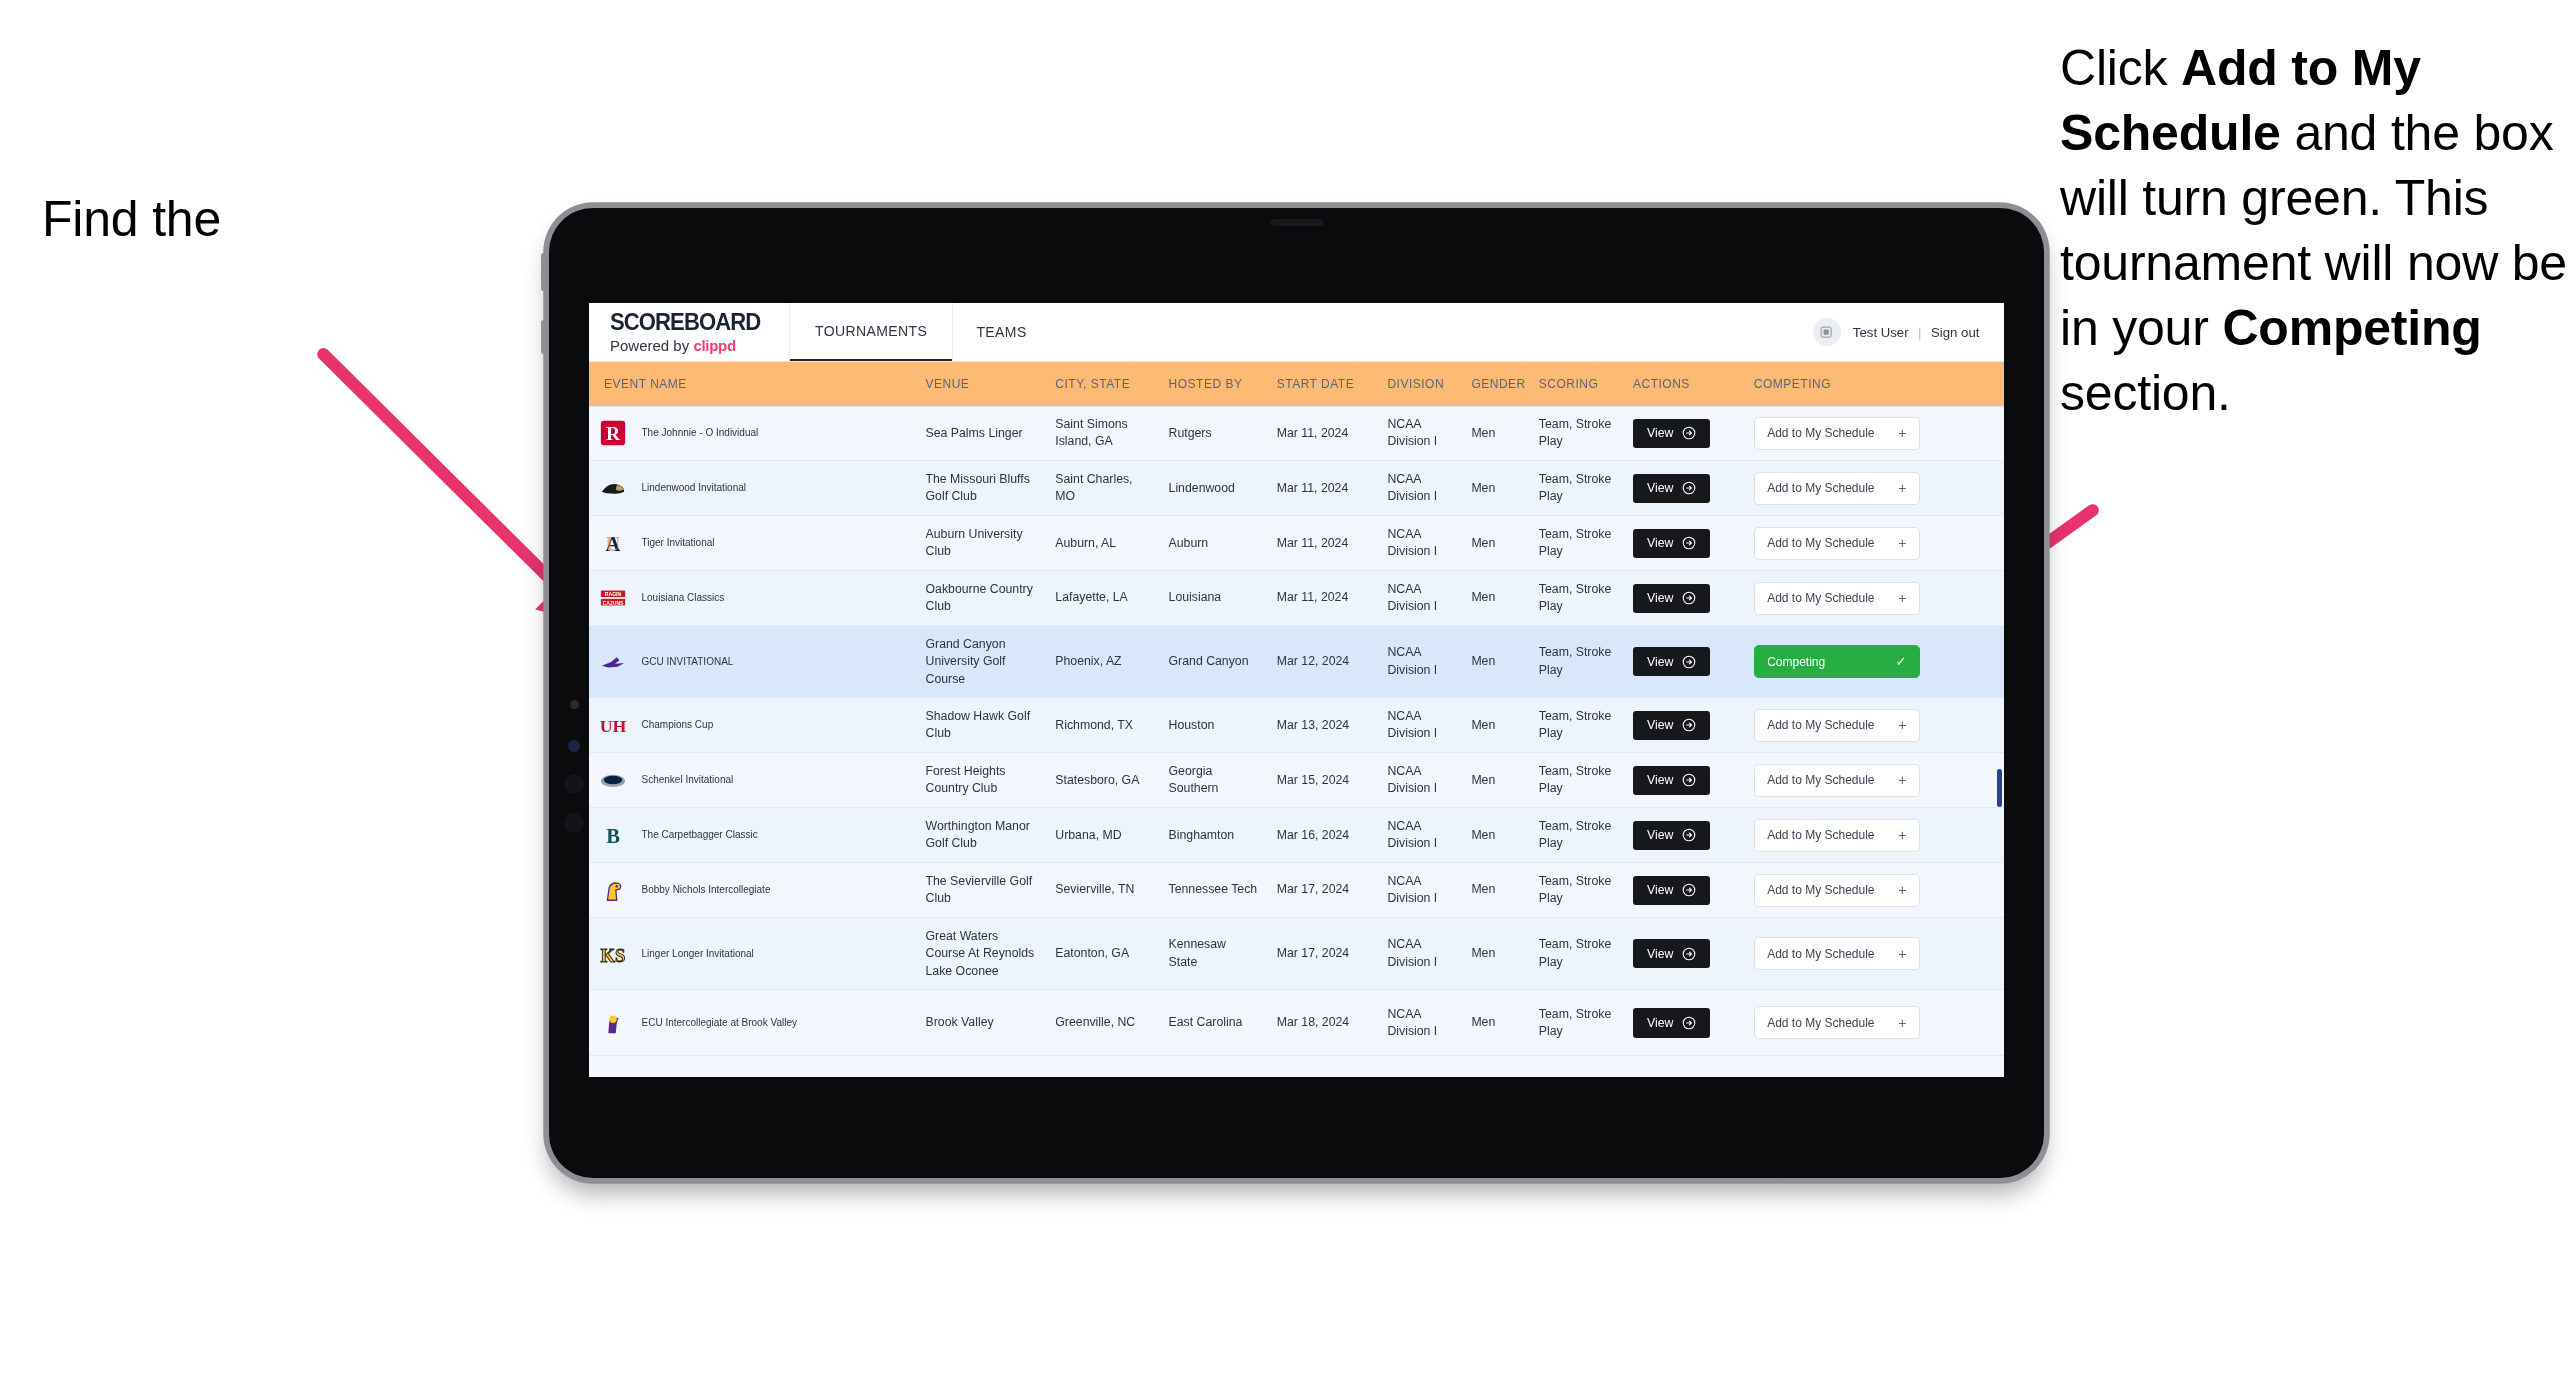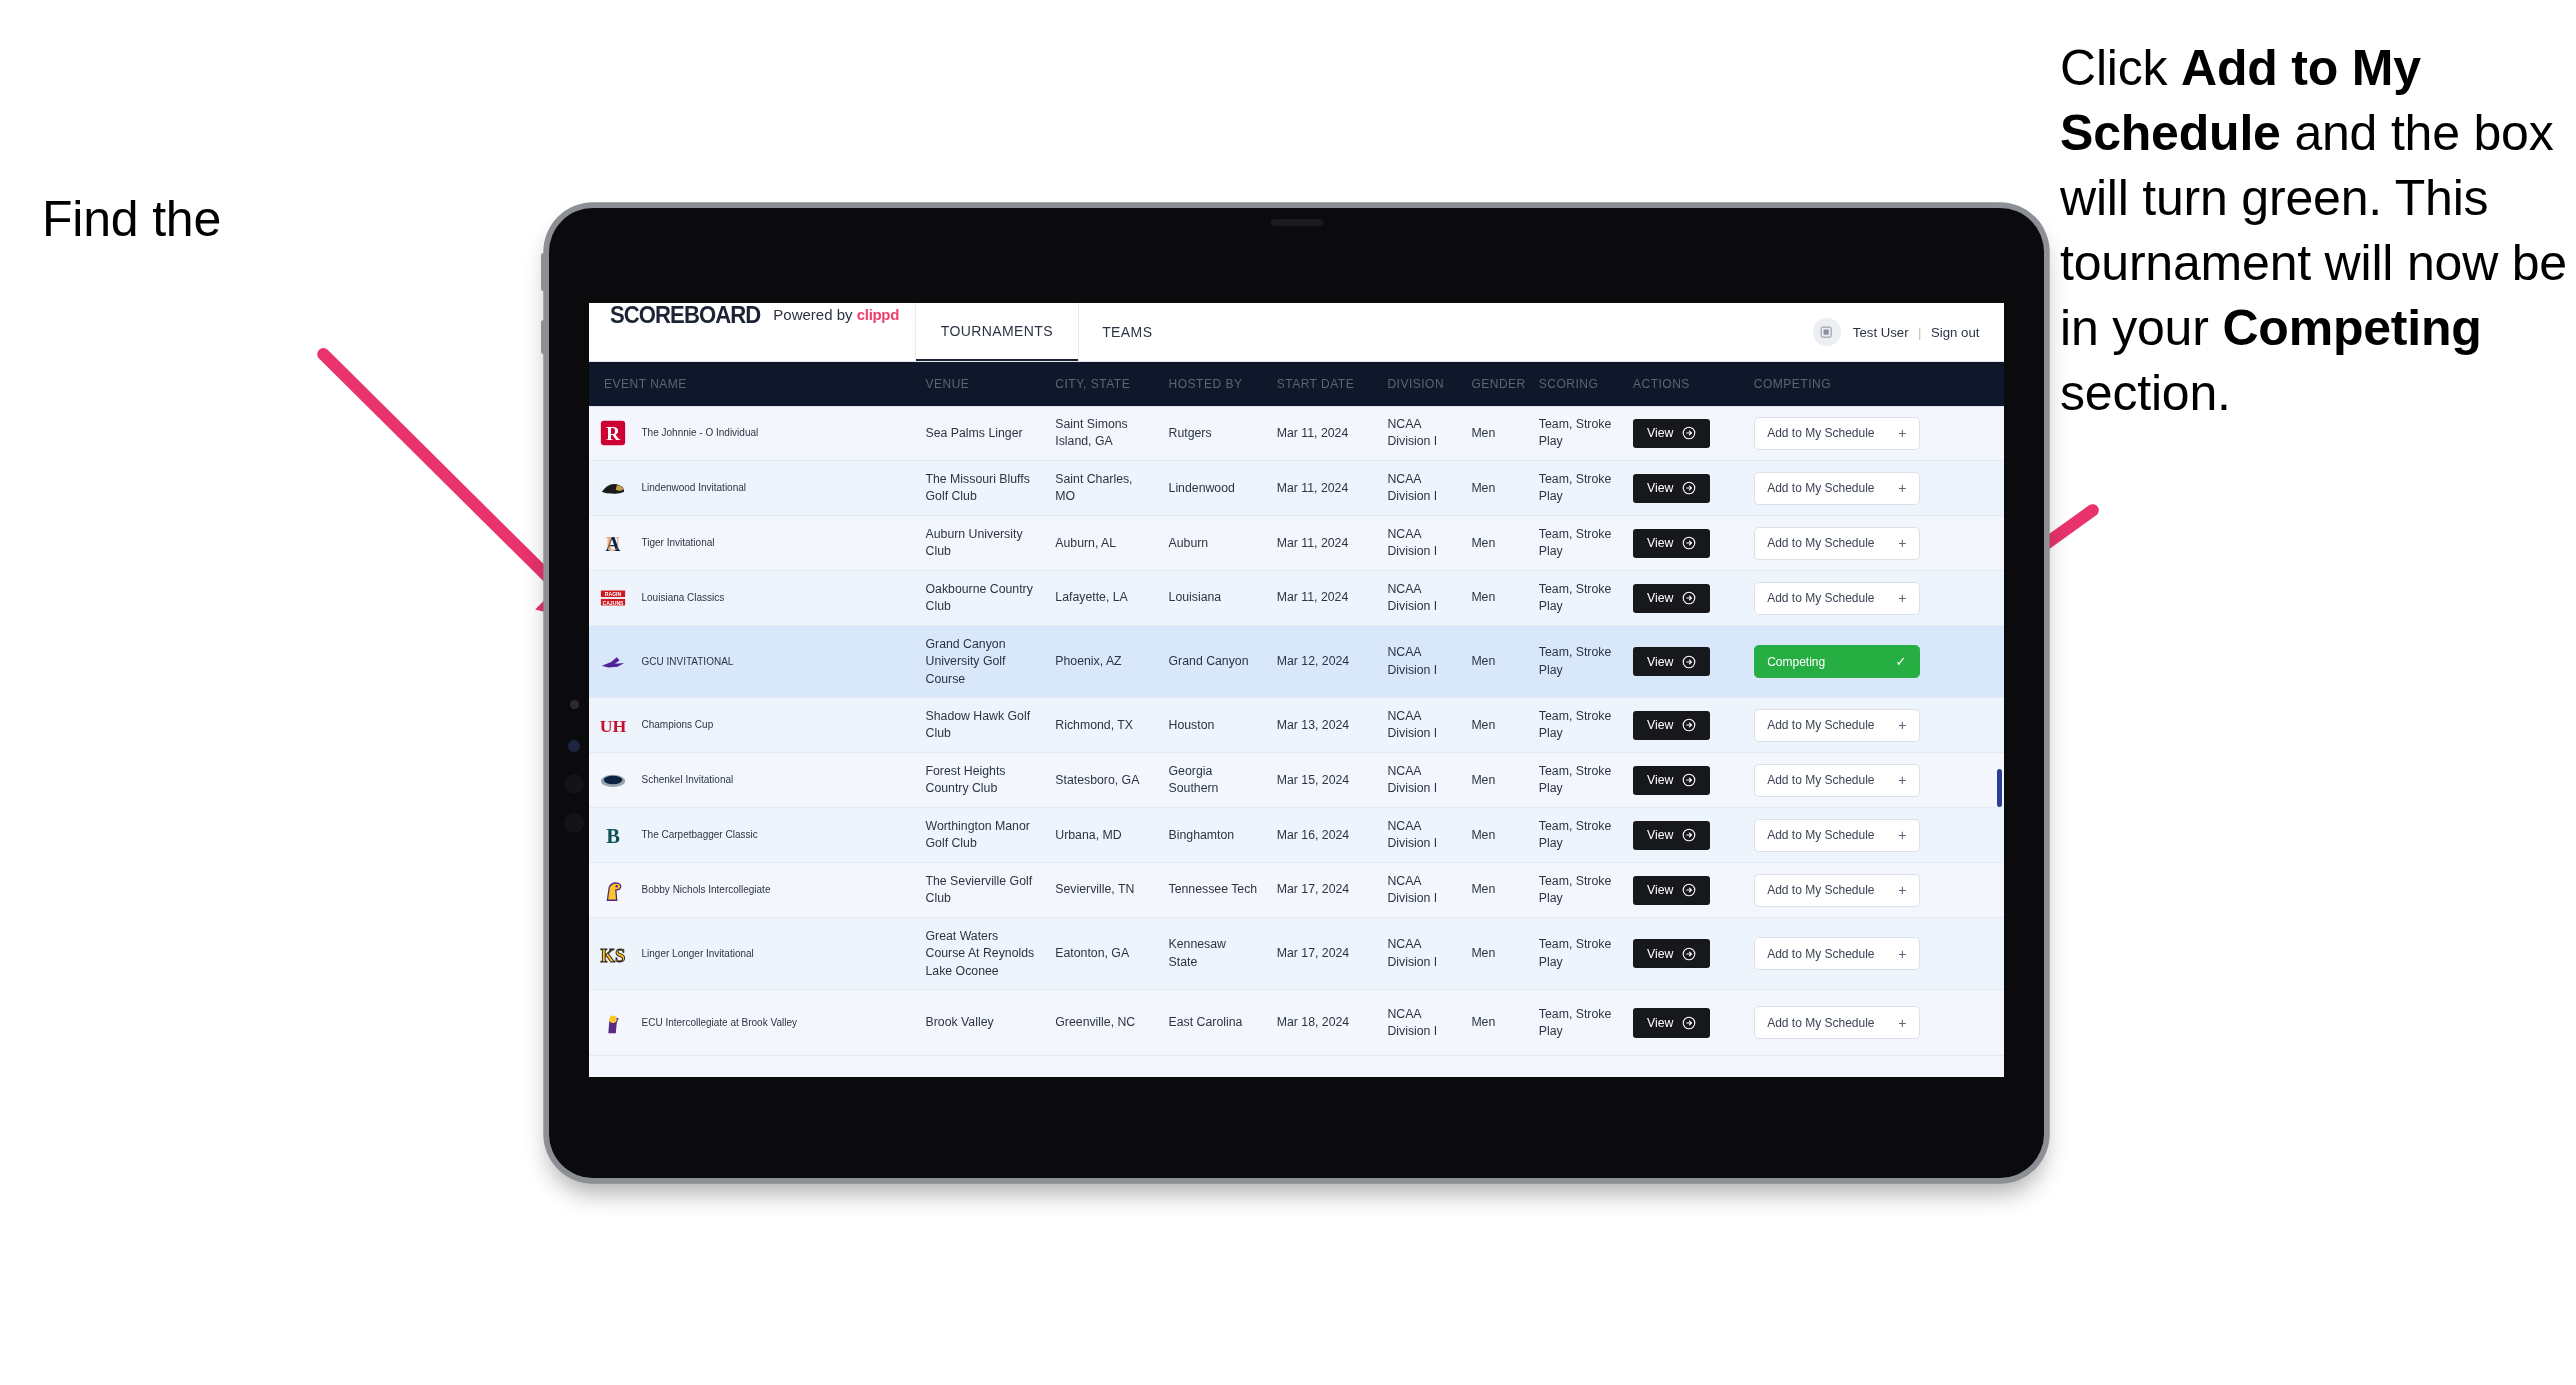--- a/index.html
+++ b/index.html
@@ -58,21 +58,21 @@
     background: #fff;
     overflow: hidden;
   }
 
   
   #topnav {
     height: 59px; background: #fff; display: flex; align-items: stretch;
     border-bottom: 0.9px solid #e3e6ea; position: relative;
   }
   #brand {
-    display: flex; flex-direction: row; justify-content: center;
+    display: flex; flex-direction: column; justify-content: center;
     padding: 0 17px 0 21px; min-width: 170px;
   }
   #brand-title {
     font-size: 24px; font-weight: bold; color: #1c2434;
     letter-spacing: -1px; line-height: 1; font-stretch: condensed;
     transform: scaleX(0.92); transform-origin: left center;
   }
   #brand-sub {
     font-size: 15px; color: #2c3444; margin-top: 2.8px; white-space: nowrap;
   }
@@ -92,21 +92,21 @@
     font-size: 12.3px; color: #7b8292;
   }
   #user-text { font-size: 13.2px; color: #2c3444; display: flex; gap: 9.5px; align-items:flex-end; }
   #user-text .sep { color: #b9bec7; }
   #signout { cursor: pointer; }
 
   
   #tablewrap { height: 715px; overflow: hidden; position: relative; background:#f3f7fd; }
   table#tbl { width: 100%; border-collapse: collapse; table-layout: fixed; }
   #tbl thead th {
-    background: #0f172a; color: #5c6474;
+    background: #fdba74; color: #5c6474;
     font-size: 12px; font-weight: normal; letter-spacing: 0.5px;
     text-align: left; padding: 12.3px 9.5px; height: 44px;
     border-bottom: 0.9px solid #e0e3e9; vertical-align: middle;
     white-space: nowrap;
   }
   #tbl tbody td {
     font-size: 12.3px; color: #2c3444; padding: 9.5px;
     border-bottom: 0.9px solid #e4eaf3; vertical-align: middle;
     line-height: 1.42;
   }

